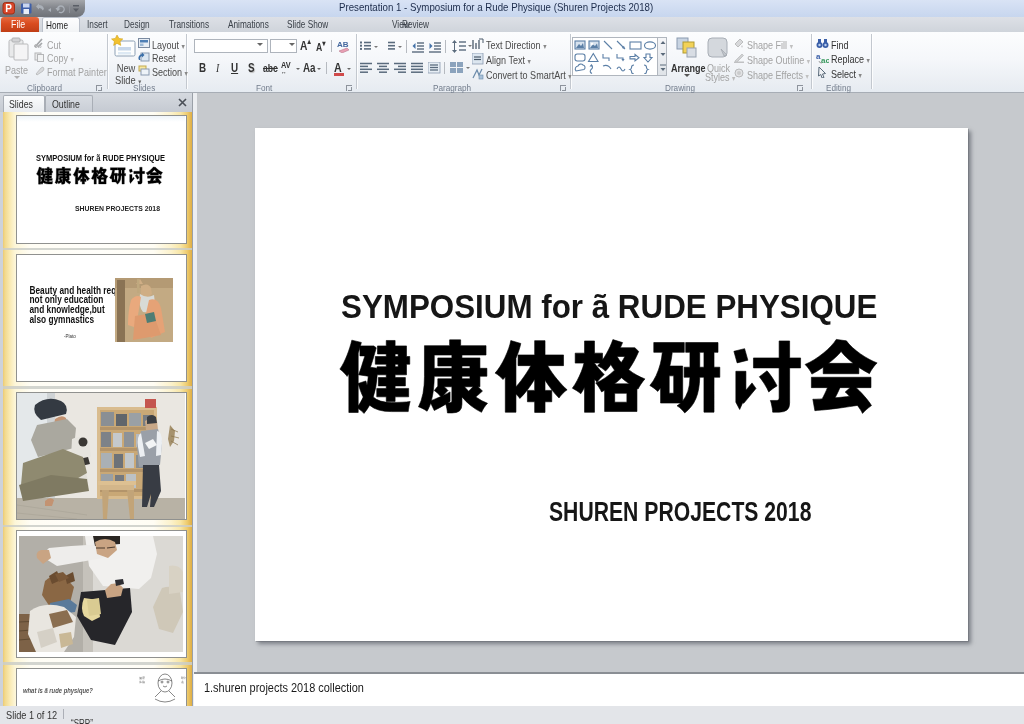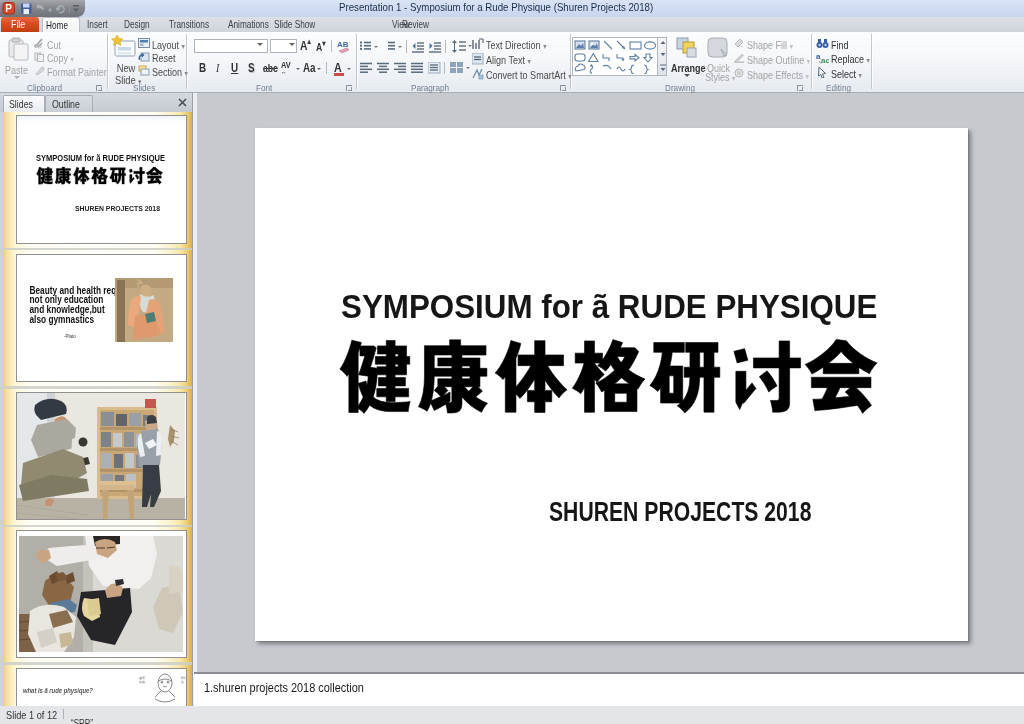--- a/index.html
+++ b/index.html
@@ -49,35 +49,35 @@
  <rect x="69" y="4" width="1" height="9" fill="#8f9299"></rect>
  <path d="M73 5 l6 0 0 1.5 -6 0 z M73 8.5 l6 0 -3 3.5 z" fill="#5a5e66"></path>
 </svg>
 <div class="abs" id="tabrow">
 <div class="tab" style="left:1px;width:38px;color:#fff;background:linear-gradient(#e66a40,#d94c1f 45%,#c03e16);border-radius:3px 3px 0 0;text-align:center;"><span class="cx" style="transform:scaleX(.8)">File</span></div>
 <div class="tab" style="left:42px;width:38px;background:linear-gradient(#fdfdfe,#f2f4f6);border:1px solid #b9bfc9;border-bottom:none;border-radius:2.5px 2.5px 0 0;color:#1f1f1f;"><span class="cx" style="transform:scaleX(.75)">Home</span></div>
 <div class="tab" style="left:84px;width:34px;"><span class="cx" style="transform:scaleX(.75)">Insert</span></div>
 <div class="tab" style="left:123px;width:36px;"><span class="cx" style="transform:scaleX(.75)">Design</span></div>
 <div class="tab" style="left:169px;width:52px;"><span class="cx" style="transform:scaleX(.75)">Transitions</span></div>
 <div class="tab" style="left:228px;width:52px;"><span class="cx" style="transform:scaleX(.75)">Animations</span></div>
-<div class="tab" style="left:274px;width:50px;text-align:right;"><span class="cx" style="transform:scaleX(.75)">Slide Show</span></div>
+<div class="tab" style="left:287px;width:50px;text-align:right;"><span class="cx" style="transform:scaleX(.75)">Slide Show</span></div>
 <div class="tab" style="left:362px;width:36px;padding-left:40px;"><span class="cx" style="transform:scaleX(.75)">Review</span></div>
 <div class="tab" style="left:390px;width:28px;"><span class="cx" style="transform:scaleX(.75)">View</span></div>
 </div>
 <div class="abs" id="ribbon">
     <div class="gsep" style="left:107px"></div>
 <div class="gsep" style="left:186px"></div>
 <div class="gsep" style="left:356px"></div>
 <div class="gsep" style="left:570px"></div>
 <div class="gsep" style="left:811px"></div>
 <div class="gsep" style="left:871px"></div>
 <div class="glabel" style="left:-13px"><span class="cx" style="transform:scaleX(.86)">Clipboard</span></div>
 <div class="glabel" style="left:86px"><span class="cx" style="transform:scaleX(.86)">Slides</span></div>
 <div class="glabel" style="left:206px"><span class="cx" style="transform:scaleX(.86)">Font</span></div>
-<div class="glabel" style="left:373px"><span class="cx" style="transform:scaleX(.86)">Paragraph</span></div>
+<div class="glabel" style="left:395px"><span class="cx" style="transform:scaleX(.86)">Paragraph</span></div>
 <div class="glabel" style="left:622px"><span class="cx" style="transform:scaleX(.86)">Drawing</span></div>
 <div class="glabel" style="left:781px"><span class="cx" style="transform:scaleX(.86)">Editing</span></div>
 <div class="launch" style="left:96px;top:53px"></div>
 <div class="launch" style="left:346px;top:53px"></div>
 <div class="launch" style="left:560px;top:53px"></div>
 <div class="launch" style="left:797px;top:53px"></div>
 <svg class="ricon" style="left:6px;top:4px" width="26" height="26">
 <rect x="3" y="4" width="14" height="17" rx="1.5" fill="#e8e9ea" stroke="#b9babc"></rect>
 <rect x="6" y="2" width="8" height="4" rx="1" fill="#d2d3d5" stroke="#b0b1b3"></rect>
 <rect x="8" y="8" width="14" height="16" rx="1" fill="#f4f4f5" stroke="#b9babc"></rect>

